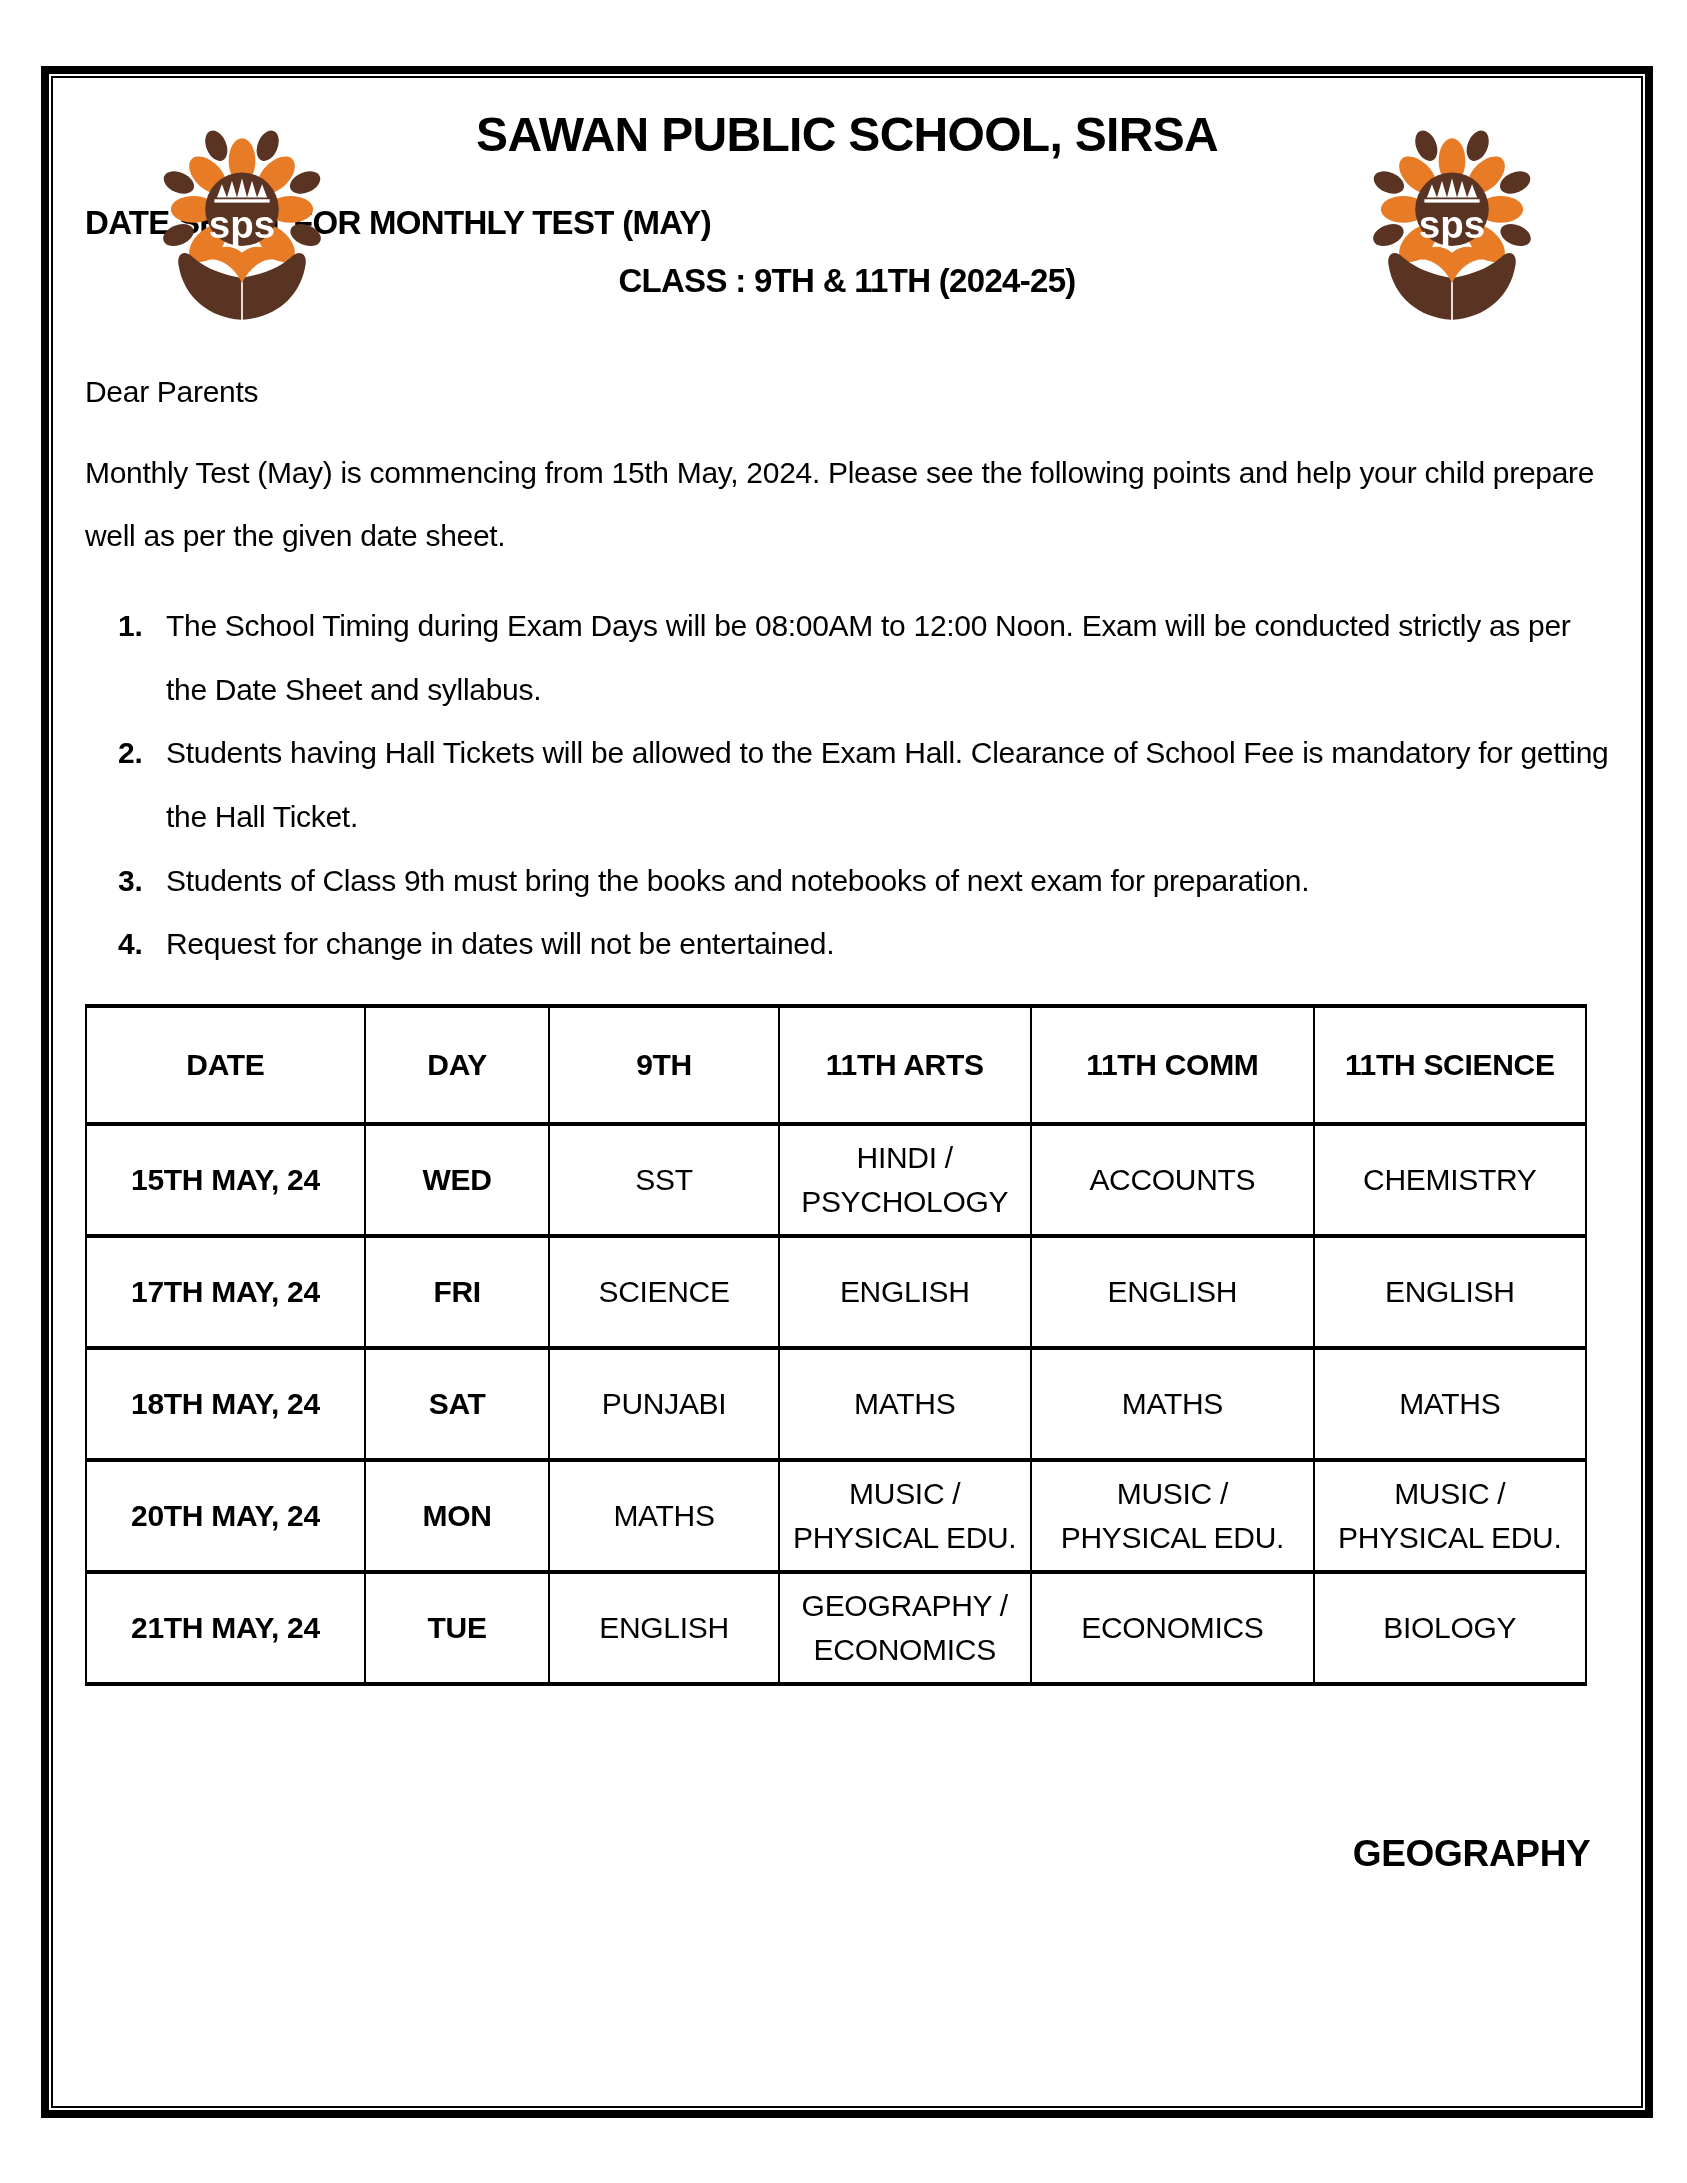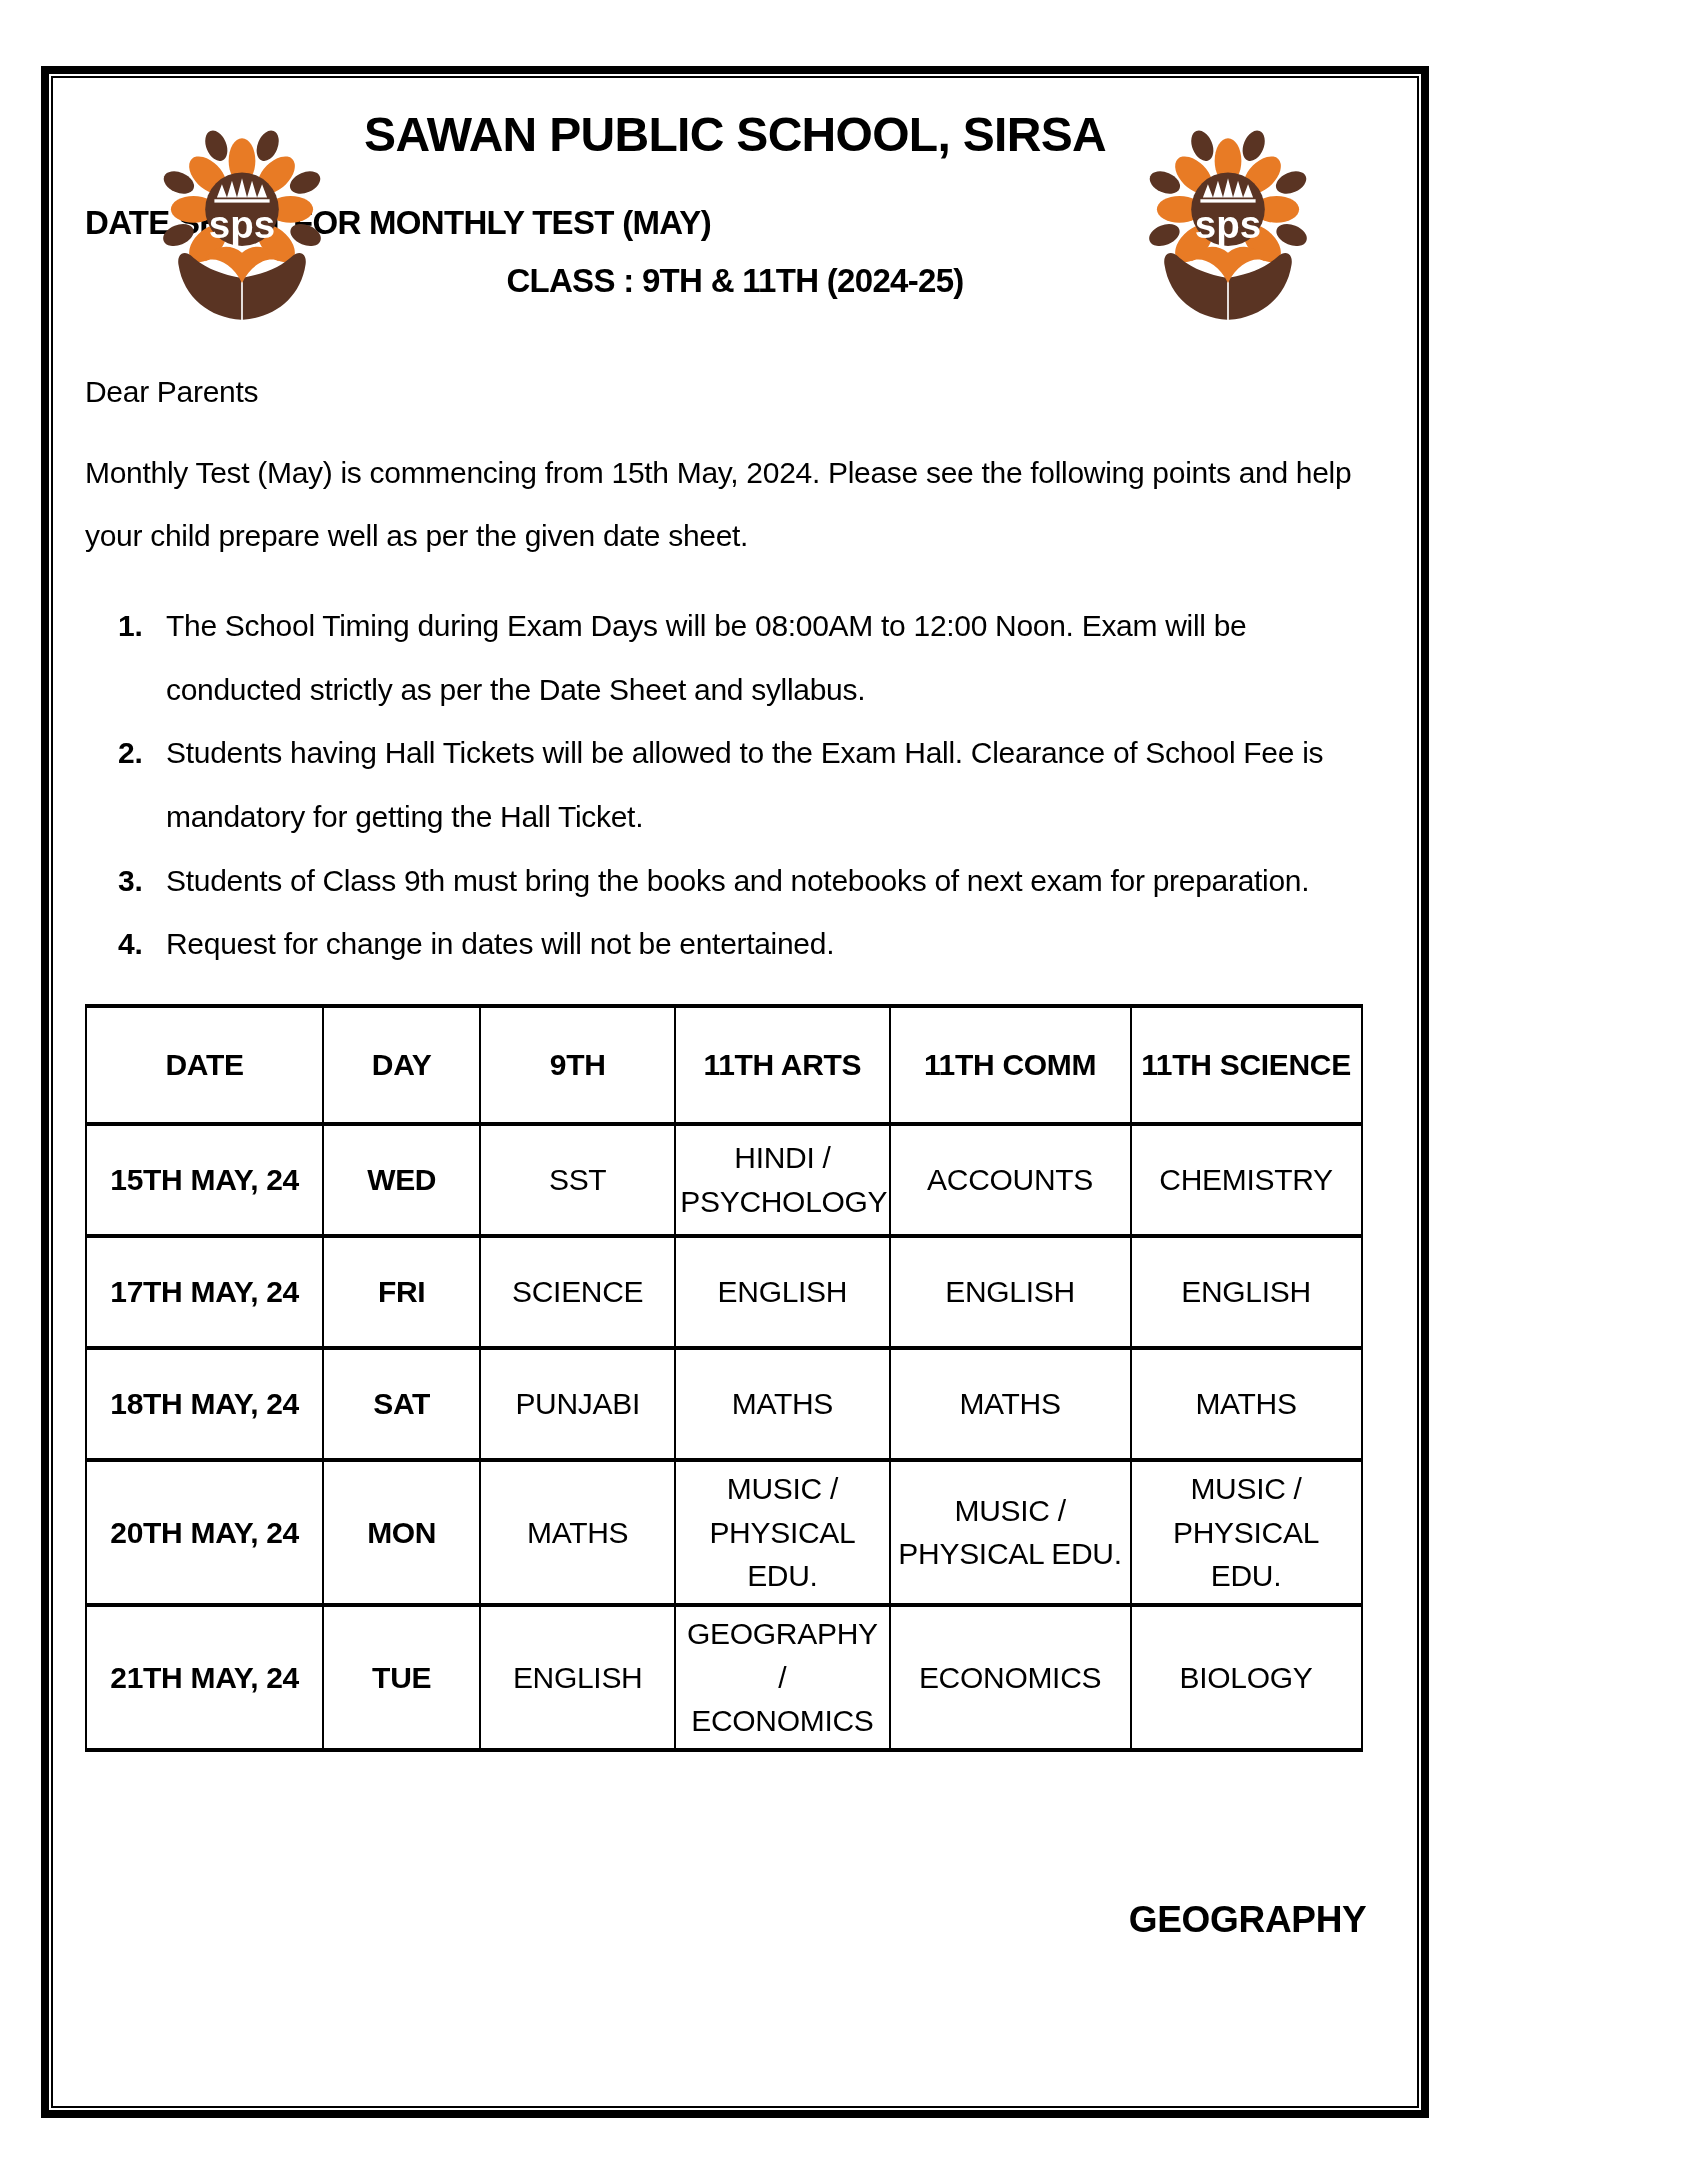--- a/index.html
+++ b/index.html
@@ -2,21 +2,21 @@
 <html style="font-size:10.6px"><head>
 <meta charset="utf-8">
 <style>
   * { margin:0; padding:0; box-sizing:border-box; }
   html,body { background:#ffffff; }
   body {
     width:1687px; height:2183px; position:relative;
     font-family:"Liberation Sans", sans-serif; color:#000;
   }
   .page-frame {
-    position:absolute; left:41px; top:66px; width:1388px; height:2052px;
+    position:absolute; left:41px; top:66px; width:1612px; height:2052px;
     border:8.6px solid #000;
   }
   .page-inner {
     position:absolute; left:2px; top:2px; right:2px; bottom:2px;
     border:2.6px solid #000;
     padding:18.5px 32px 0 32px;
   }
   
   .header { position:relative; height:278px; }
   .logo { position:absolute; top:9.3px; width:184px; height:230px; }

